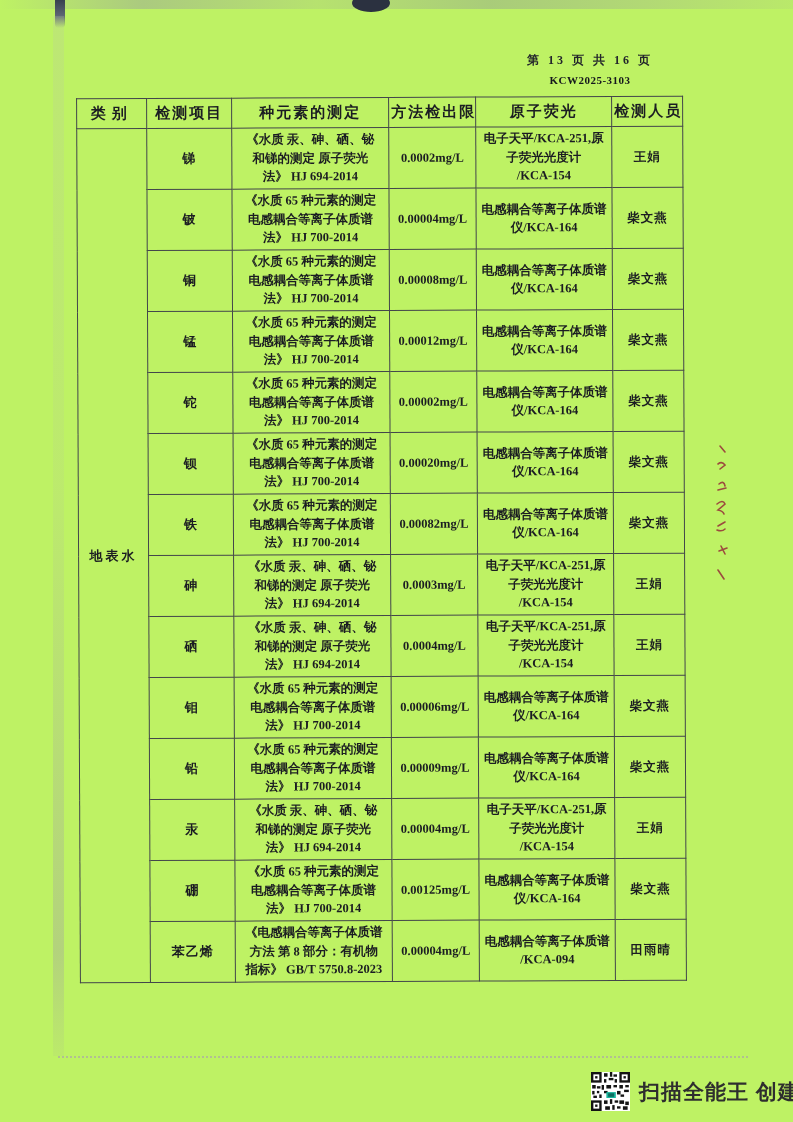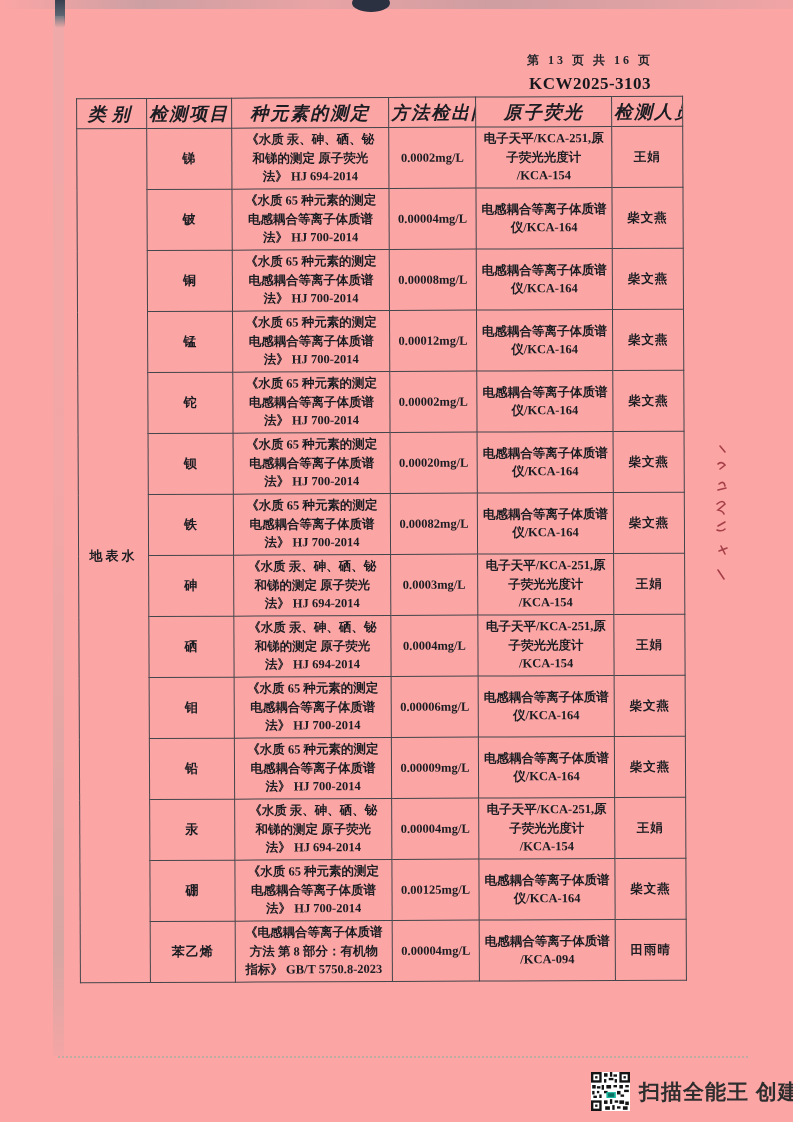--- a/index.html
+++ b/index.html
@@ -4,53 +4,53 @@
 <style>
   html,body{margin:0;padding:0;}
   body{
     width:793px;height:1122px;
     background:#ffffff;
     font-family:"Liberation Serif","DejaVu Serif",serif;
     color:#1c1c1c;
     position:relative;
     overflow:hidden;
   }
-  .page{position:absolute;inset:0;background:#fca5a5;}
+  .page{position:absolute;inset:0;background:#bef264;}
 
   
   .top-smudge{position:absolute;left:0;top:0;width:100%;height:9px;
     background:linear-gradient(90deg,rgba(155,160,168,0) 0%,rgba(148,153,160,.45) 18%,rgba(148,153,160,.18) 40%,rgba(138,146,154,.40) 62%,rgba(148,153,160,.28) 82%,rgba(148,153,160,.10) 100%);}
   .top-blob{position:absolute;left:352px;top:-6px;width:38px;height:18px;background:#2b3140;border-radius:50%;}
   .left-bar-top{position:absolute;left:55px;top:0;width:10px;height:28px;
     background:linear-gradient(180deg,#38404f 0%,#5d6573 55%,rgba(120,128,140,0) 100%);border-radius:0 0 4px 4px;}
   .left-edge-band{position:absolute;left:53px;top:16px;width:11px;height:1040px;
     background:linear-gradient(180deg,rgba(185,188,182,.20) 0%,rgba(178,181,174,.12) 45%,rgba(164,167,158,.42) 90%,rgba(164,167,158,.10) 100%);}
   .bottom-edge{position:absolute;left:58px;top:1056px;width:690px;height:0;
     border-top:2px dotted rgba(172,174,162,.75);}
 
   
   .page-head{position:absolute;left:505px;top:52px;width:170px;text-align:center;}
   .page-num{font-size:12px;letter-spacing:3px;font-weight:600;color:#23262b;white-space:nowrap;}
-  .report-code{font-size:17px;font-weight:700;letter-spacing:.5px;color:#16181d;margin-top:5px;}
+  .report-code{font-size:11px;font-weight:700;letter-spacing:.5px;color:#16181d;margin-top:5px;}
 
   
   table.test{
     position:absolute;left:78px;top:97px;width:606px;
     border-collapse:collapse;table-layout:fixed;
     transform:rotate(-0.25deg);
     font-size:12.5px;color:#1b1d22;
   }
   table.test th,table.test td{
     border:1.2px solid #43464b;
     text-align:center;vertical-align:middle;
     padding:0 2px;overflow:hidden;
   }
   thead tr{height:30px;}
   tbody tr{height:61px;}
-  th{font-weight:700;font-size:18px;letter-spacing:2px;white-space:nowrap;font-style:italic;}
+  th{font-weight:700;font-size:15px;letter-spacing:2px;white-space:nowrap;}
   th.w-cat{letter-spacing:6px;}
   .cat-cell{font-size:13px;font-weight:700;letter-spacing:3px;}
   .item-cell{font-size:13px;font-weight:600;letter-spacing:1px;}
   .method-cell div{line-height:18.5px;font-weight:600;white-space:nowrap;}
   .limit-cell{font-weight:600;white-space:nowrap;margin-left:36px;}
   .instr-cell div{line-height:18.5px;font-weight:700;white-space:nowrap;}
   .person-cell{font-weight:600;letter-spacing:1px;font-family:Liberation Mono, monospace;}
 
   
   .margin-marks{position:absolute;left:706px;top:438px;}

